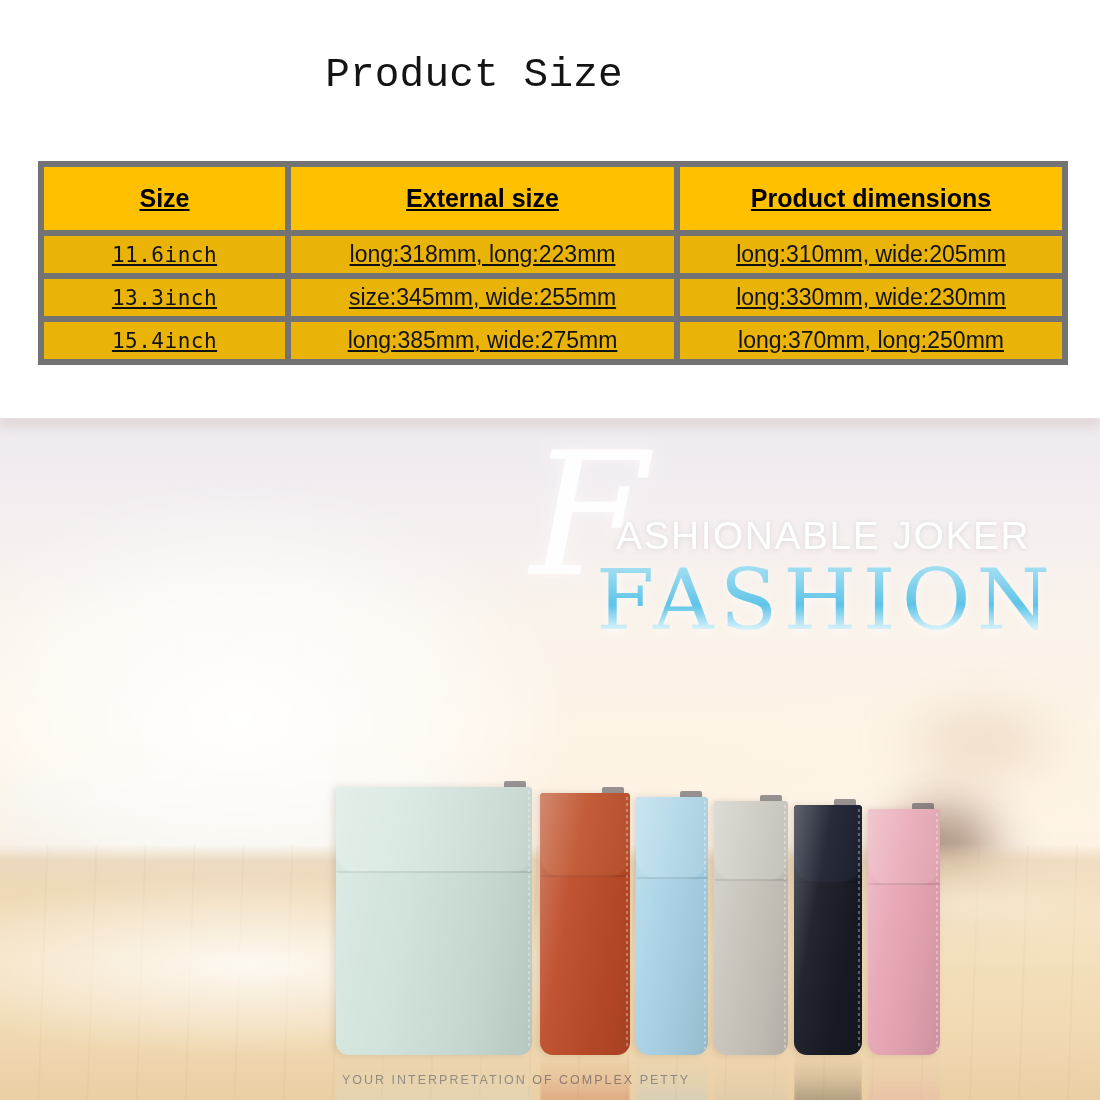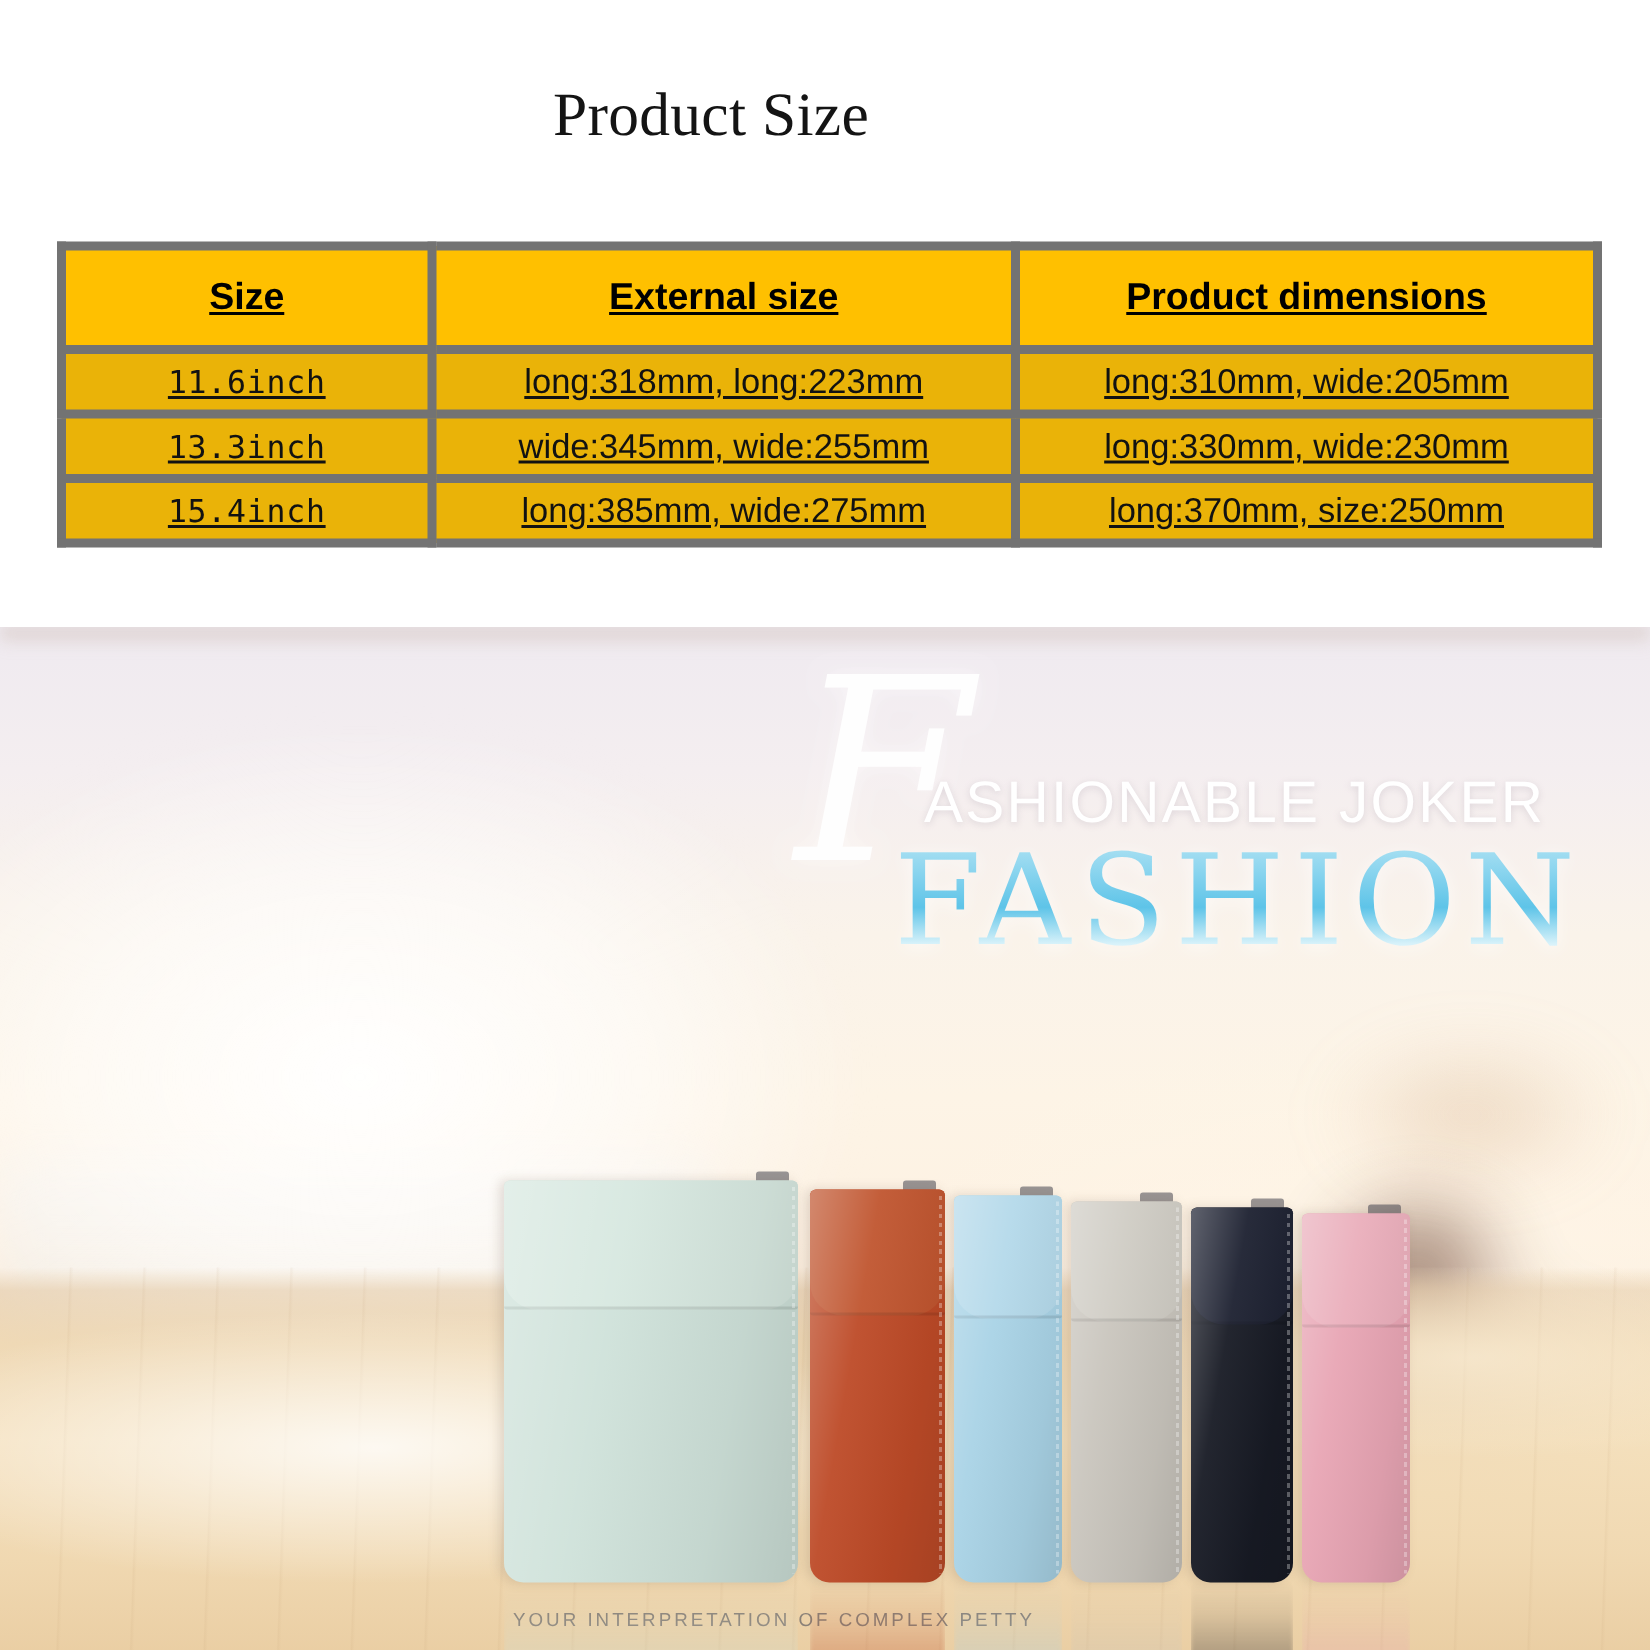--- a/index.html
+++ b/index.html
@@ -13,21 +13,21 @@
 
   
   .top-section{
     position:absolute; left:0; top:0; width:1100px; height:418px;
     background:#ffffff;
   }
   .page-title{
     position:absolute; left:0; top:52px; width:948px;
     text-align:center;
     font-size:41px; font-weight:400; color:#141414;
-    font-family:Liberation Serif, serif;
+    font-family:Liberation Mono, monospace;
     letter-spacing:0.2px;
   }
 
   
   .size-table{
     position:absolute; left:38px; top:161px;
     width:1024px;
     border-collapse:collapse;
     table-layout:fixed;
   }
@@ -270,27 +270,27 @@
       </tr>
     </thead>
     <tbody>
       <tr>
         <td class="size-cell">11.6inch</td>
         <td class="dim-cell">long:318mm, long:223mm</td>
         <td class="dim-cell">long:310mm, wide:205mm</td>
       </tr>
       <tr>
         <td class="size-cell">13.3inch</td>
-        <td class="dim-cell">wide:345mm, wide:255mm</td>
+        <td class="dim-cell">size:345mm, wide:255mm</td>
         <td class="dim-cell">long:330mm, wide:230mm</td>
       </tr>
       <tr>
         <td class="size-cell">15.4inch</td>
         <td class="dim-cell">long:385mm, wide:275mm</td>
-        <td class="dim-cell">long:370mm, size:250mm</td>
+        <td class="dim-cell">long:370mm, long:250mm</td>
       </tr>
     </tbody>
   </table>
 </div>
 
 <div class="hero">
   <div class="hero-bg"></div>
   <div class="wall-hint"></div>
   <div class="blur-furniture-2"></div>
   <div class="blur-furniture"></div>

